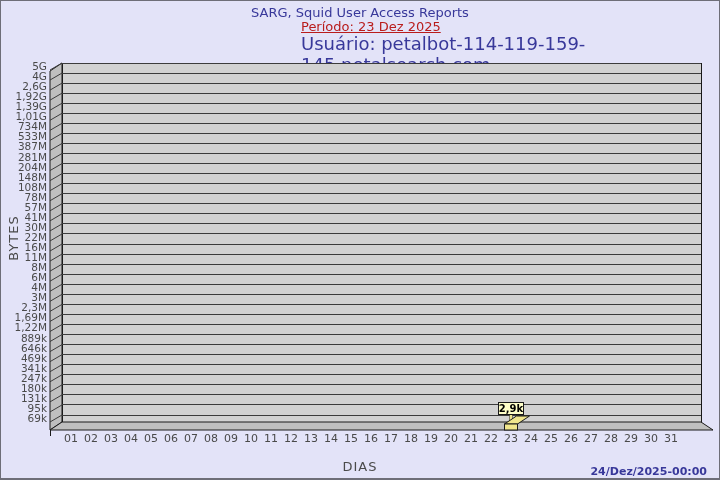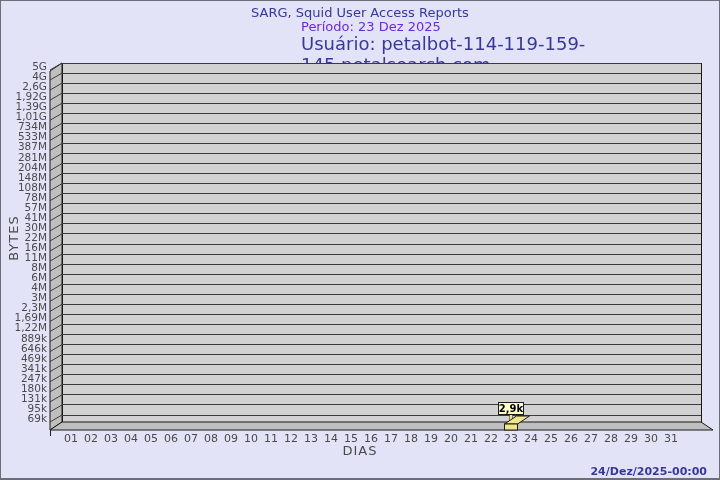--- a/index.html
+++ b/index.html
@@ -7,33 +7,33 @@
     position:relative;width:720px;height:480px;box-sizing:border-box;
     background:#e3e3f8;border:1px solid #6e6e78;border-bottom-width:2px;
     font-family:"DejaVu Sans",sans-serif;overflow:hidden;
   }
   .title-line1{position:absolute;top:4px;left:0;width:100%;text-align:center;
     font-size:13px;color:#38389a;}
   .title-line2{position:absolute;top:18px;left:300px;font-size:13px;color:#38389a;}
   .title-line3{position:absolute;top:32px;left:300px;font-size:18px;color:#38389a;}
   .y-axis-title{position:absolute;left:12px;top:237px;font-size:13px;color:#4a4a4a;
     letter-spacing:1px;transform:translate(-50%,-50%) rotate(-90deg);white-space:nowrap;}
-  .x-axis-title{position:absolute;top:442px;left:0;width:100%;text-align:center;
+  .x-axis-title{position:absolute;top:458px;left:0;width:100%;text-align:center;
     font-size:13px;color:#4a4a4a;letter-spacing:1px;}
   .timestamp{position:absolute;top:464px;right:12px;font-size:11px;font-weight:bold;color:#38389a;}
   svg.chart{position:absolute;left:0;top:0;}
   text{font-family:"DejaVu Sans",sans-serif;}
 </style>
 </head>
 <body>
 
 <div class="screen" style="background: rgb(227, 227, 248); border-color: rgb(110, 110, 120);">
 
   <div class="title-line1" style="color: rgb(56, 56, 154);">SARG, Squid User Access Reports</div>
-  <div class="title-line2" style="color: #6d28d9;">Período: 23 Dez 2025</div>
+  <div class="title-line2" style="color: #b91c1c; text-decoration: underline;">Período: 23 Dez 2025</div>
   <div class="title-line3" style="color: rgb(56, 56, 154);">Usuário: petalbot-114-119-159-145.petalsearch.com</div>
 
   <div class="y-axis-title">BYTES</div>
 
   <svg class="chart" width="720" height="480" viewBox="0 0 720 480">
       <rect x="61" y="62" width="639" height="359" fill="#d2d2d2" stroke="#1a1a1a" stroke-width="1" shape-rendering="crispEdges"></rect>
       <polygon points="49,70 61,62 61,421 49,429" fill="#bfbfbf" stroke="#1a1a1a" stroke-width="1"></polygon>
       <polygon points="49,429 61,421 700,421 712,429" fill="#bfbfbf" stroke="#1a1a1a" stroke-width="1"></polygon>
       <line x1="61" y1="62" x2="700" y2="62" stroke="#3c3c3c" stroke-width="1" shape-rendering="crispEdges"></line>
       <line x1="49" y1="69" x2="61" y2="62" stroke="#3c3c3c" stroke-width="1"></line>

